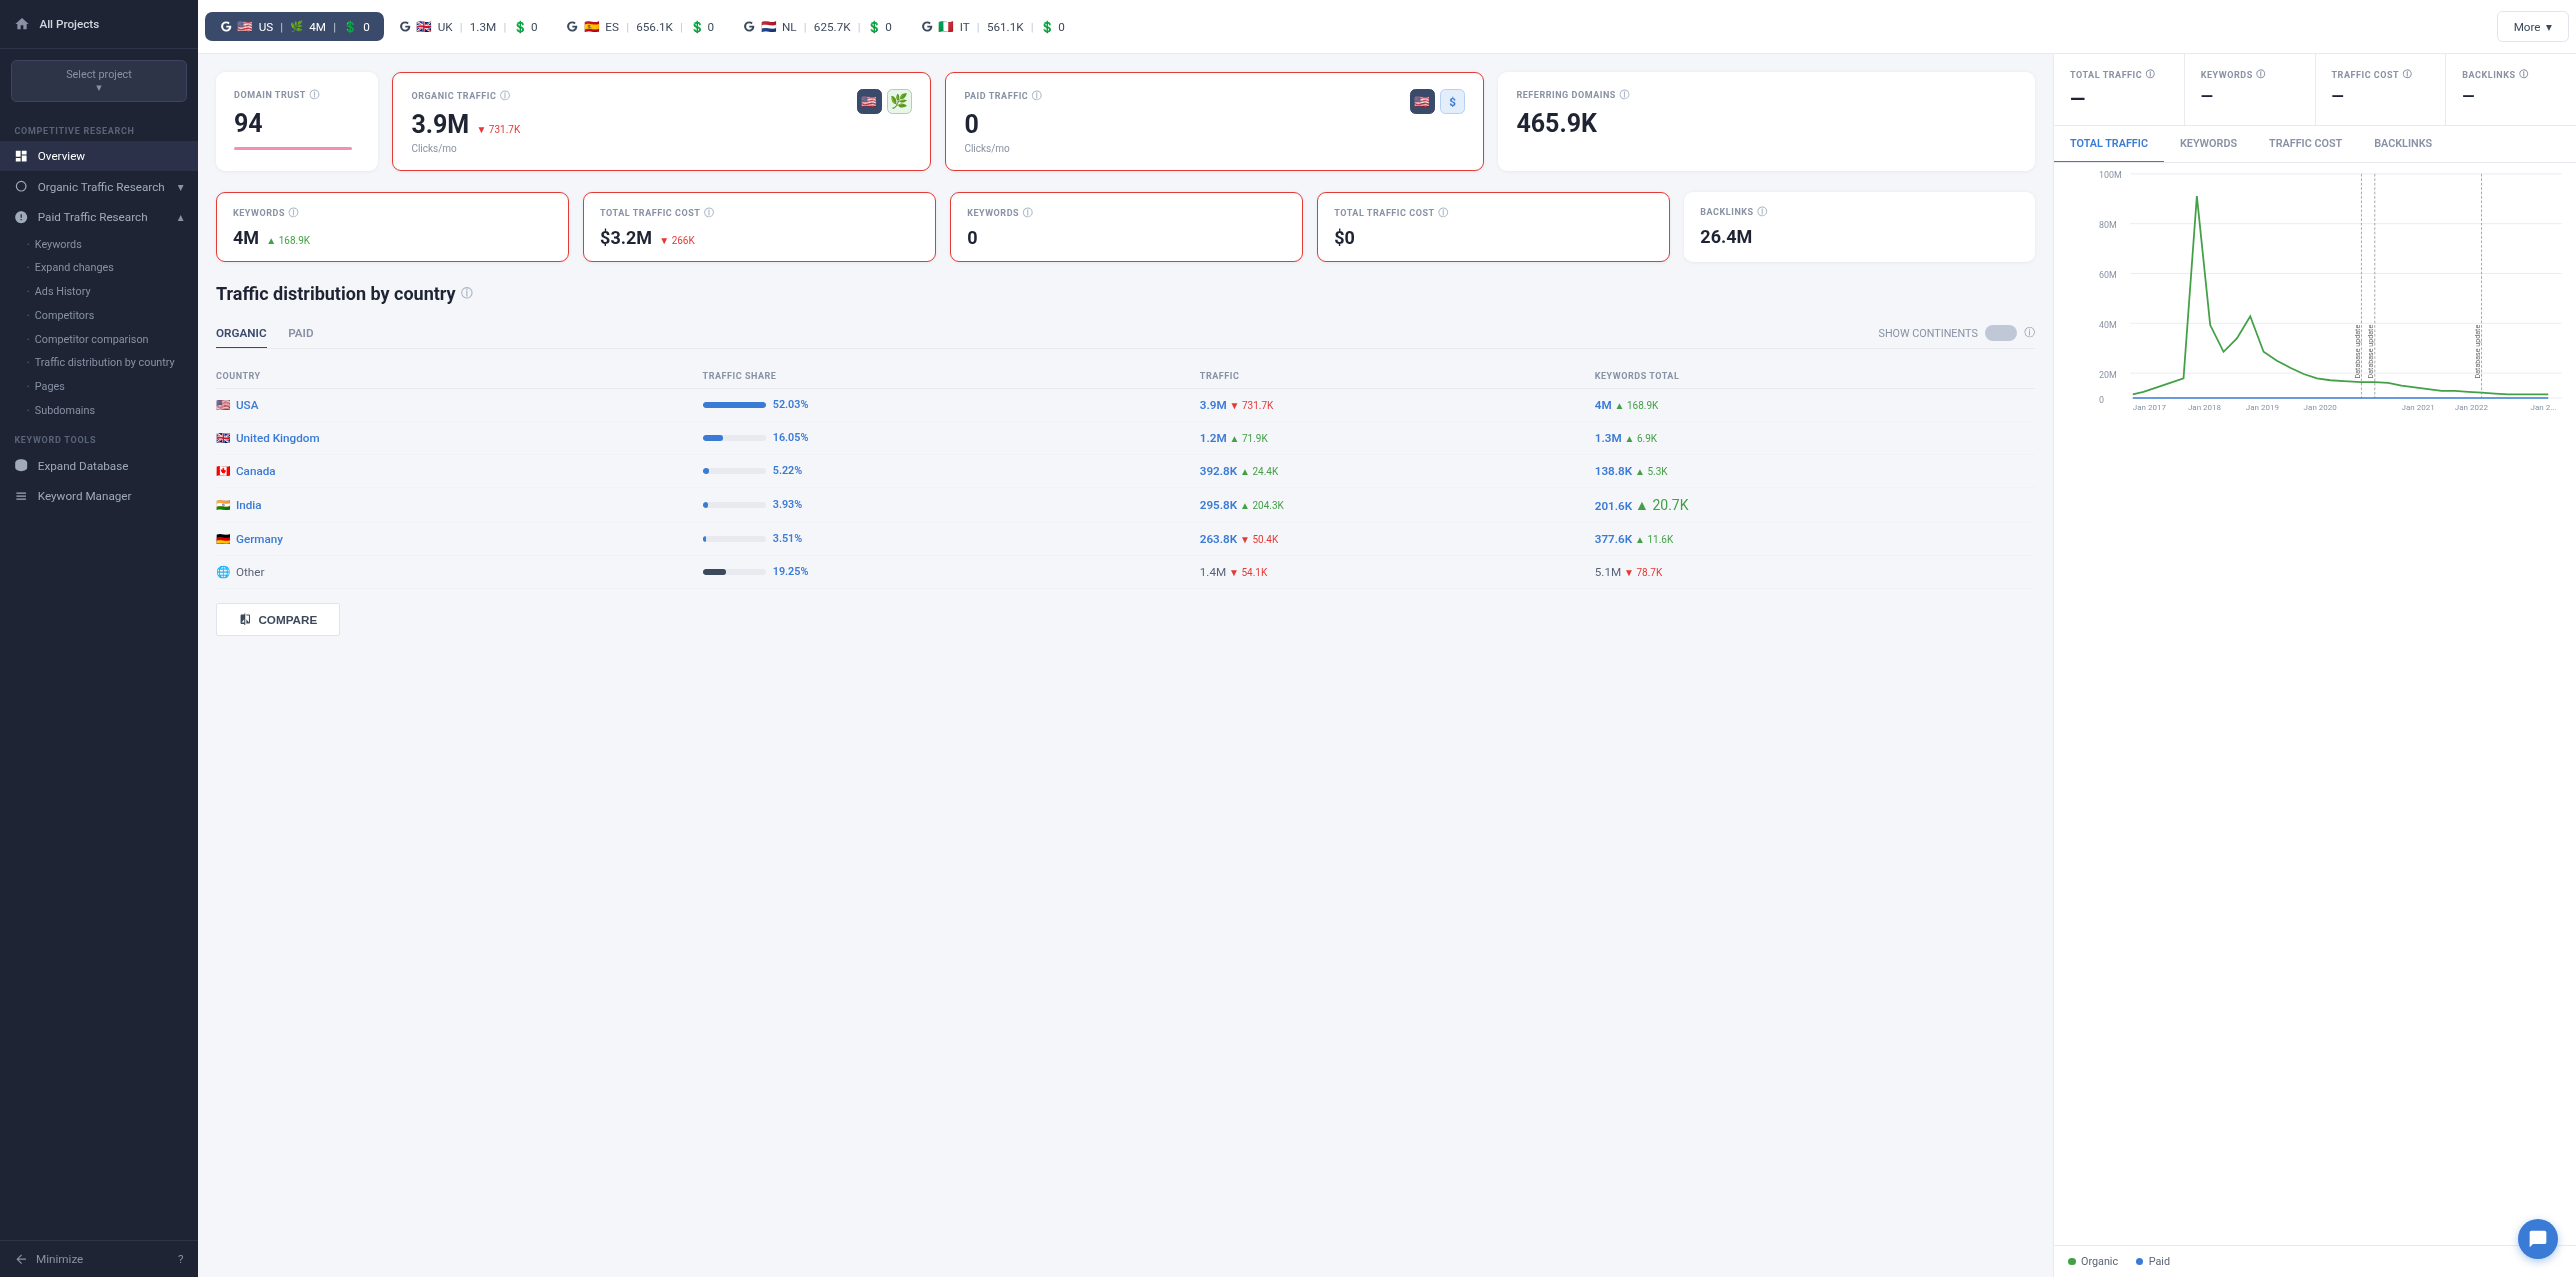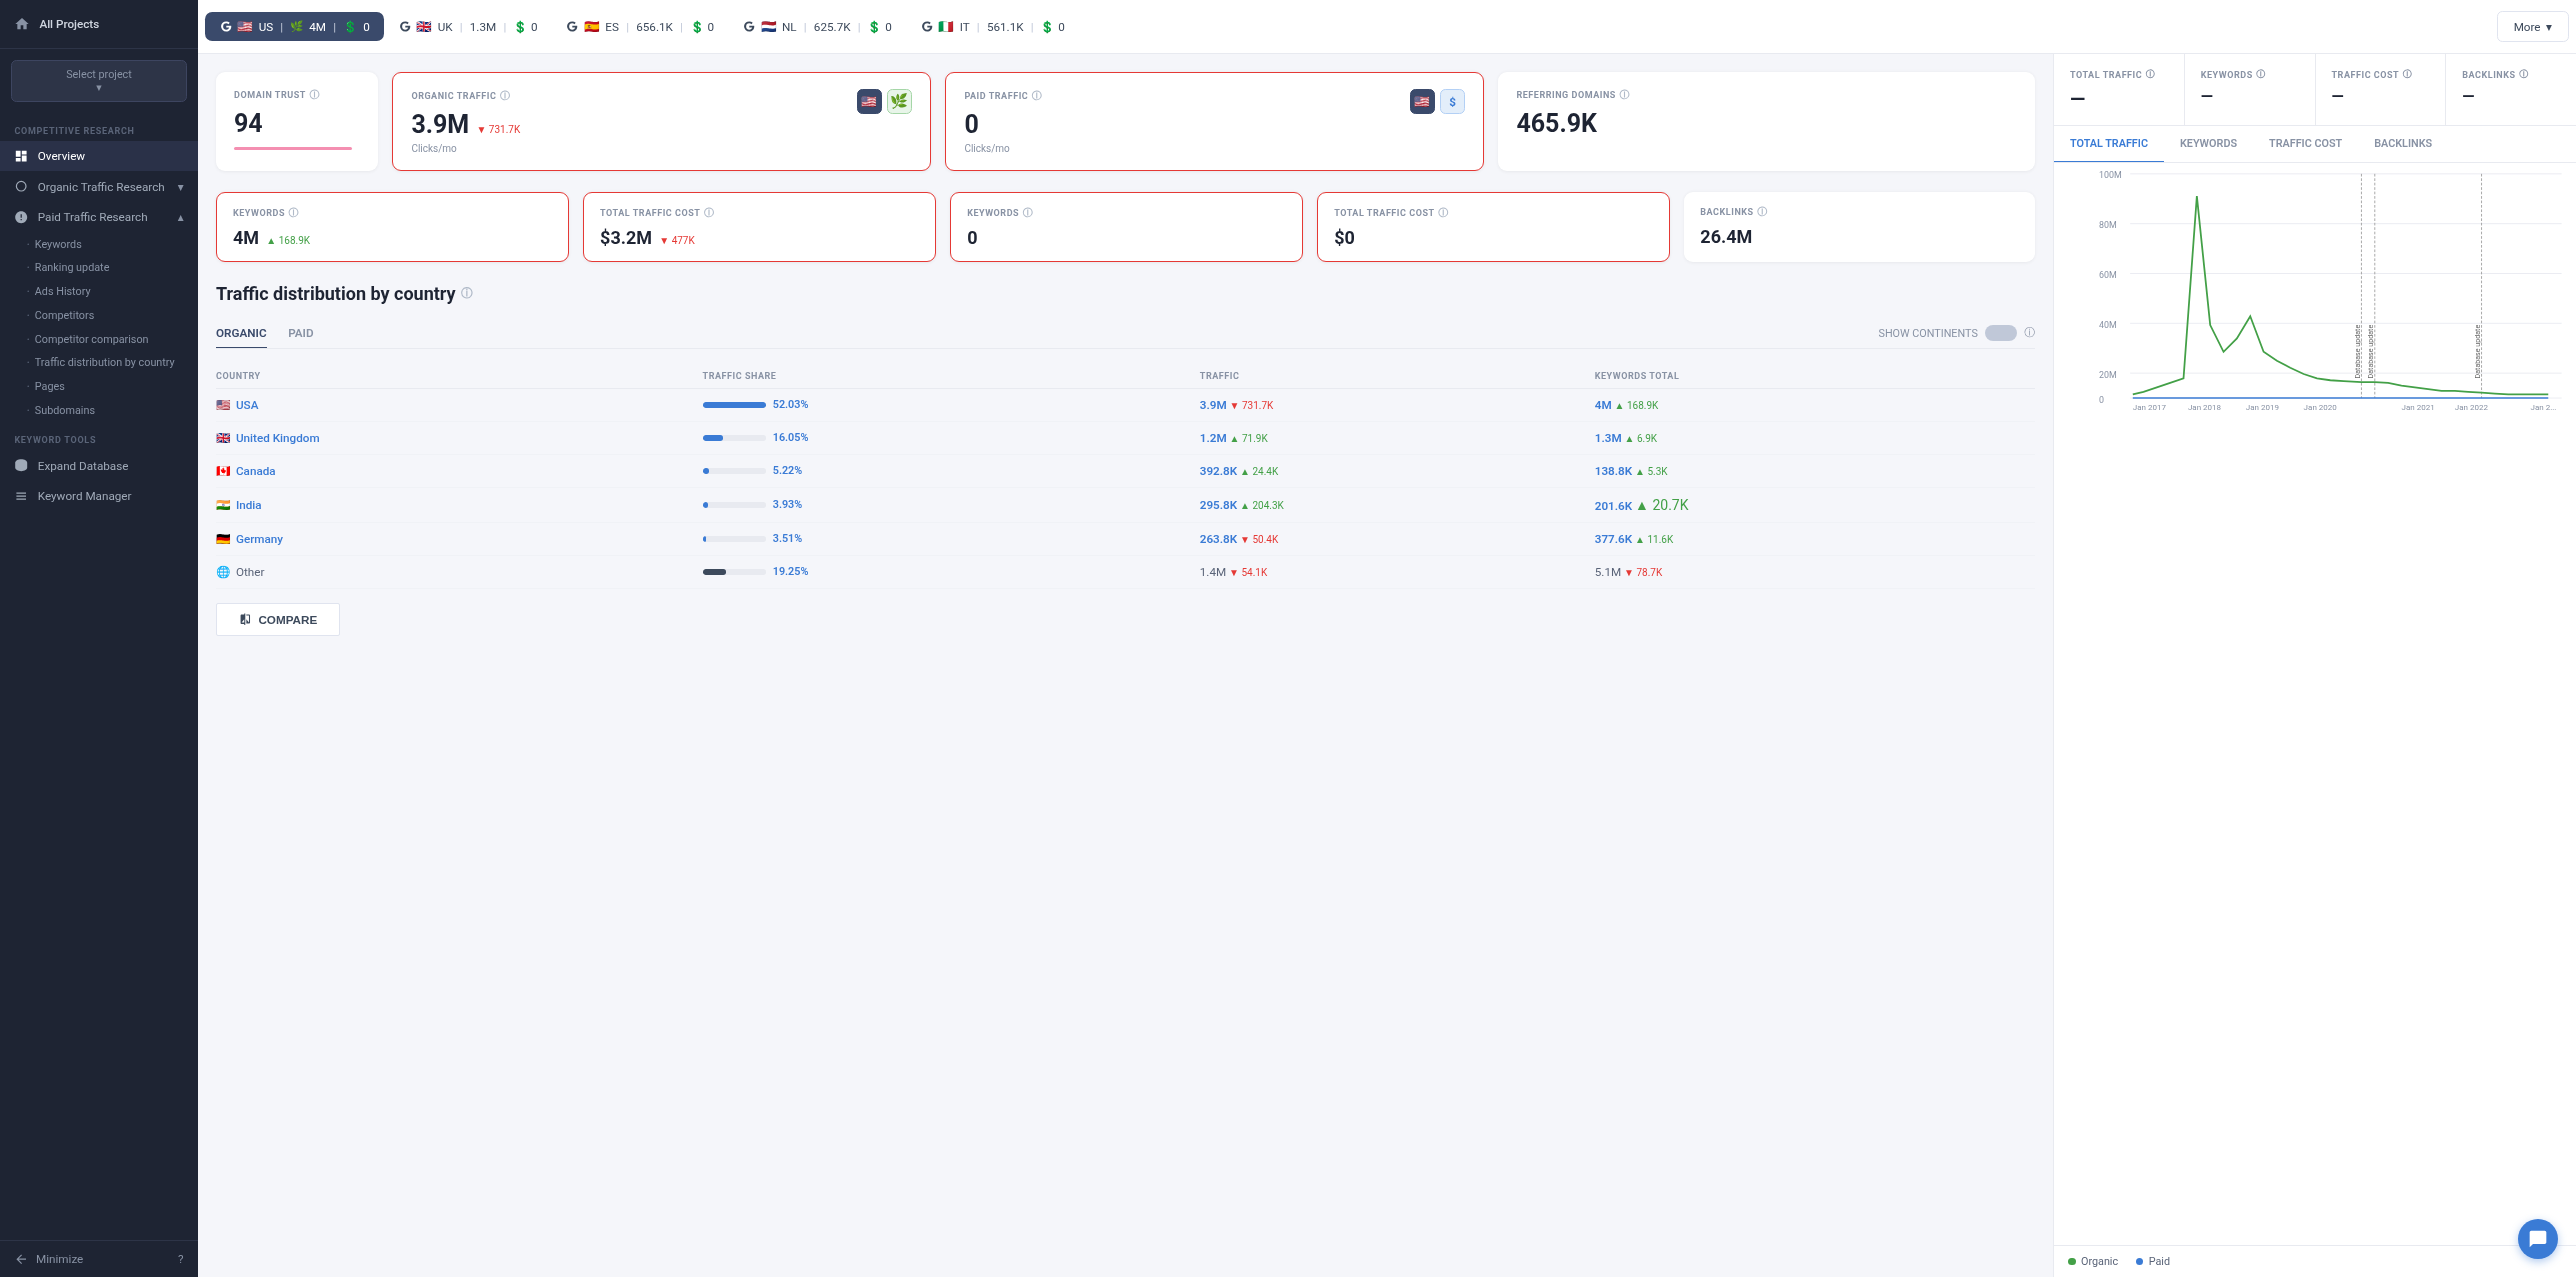--- a/index.html
+++ b/index.html
@@ -142,21 +142,21 @@
     <svg viewBox="0 0 24 24" data-name="paid-icon">
         <path d="M12 2C6.48 2 2 6.48 2 12s4.48 10 10 10 10-4.48 10-10S17.52 2 12 2zm1 15h-2v-2h2v2zm0-4h-2V7h2v6z"></path>
       </svg>
     <span data-name="paid-traffic-label">Paid Traffic Research</span>
     <span style="margin-left:auto;color:#8892a4;" data-name="collapse-icon">▴</span>
   </div>
   <div class="sidebar-sub-item" data-name="sidebar-item-keywords">
     <span data-name="keywords-label">Keywords</span>
   </div>
   <div class="sidebar-sub-item" data-name="sidebar-item-ranking-changes">
-    <span data-name="ranking-changes-label">Ranking update</span>
+    <span data-name="ranking-changes-label">Expand changes</span>
   </div>
   <div class="sidebar-sub-item" data-name="sidebar-item-ads-history">
     <span data-name="ads-history-label">Ads History</span>
   </div>
   <div class="sidebar-sub-item" data-name="sidebar-item-competitors">
     <span data-name="competitors-label">Competitors</span>
   </div>
   <div class="sidebar-sub-item" data-name="sidebar-item-competitor-comparison">
     <span data-name="competitor-comparison-label">Competitor comparison</span>
   </div>
@@ -338,21 +338,21 @@
           </div>
         </div>
 
         <div class="metric-card-sm highlighted" data-name="total-traffic-cost-organic-card">
           <div class="metric-label" data-name="total-cost-organic-label">
             <span>TOTAL TRAFFIC COST</span>
             <span class="info-icon">ⓘ</span>
           </div>
           <div style="display:flex;align-items:baseline;gap:7.2px;" data-name="total-cost-value-row">
             <div class="metric-value" style="font-size:18px;" data-name="total-cost-value">$3.2M</div>
-            <span class="metric-change-neg" data-name="total-cost-change">▼ <span>477K</span></span>
+            <span class="metric-change-neg" data-name="total-cost-change">▼ <span>266K</span></span>
           </div>
         </div>
 
         <div class="metric-card-sm highlighted" data-name="keywords-paid-card">
           <div class="metric-label" data-name="keywords-paid-label">
             <span>KEYWORDS</span>
             <span class="info-icon">ⓘ</span>
           </div>
           <div class="metric-value" style="font-size:18px;" data-name="keywords-paid-value">0</div>
         </div>

